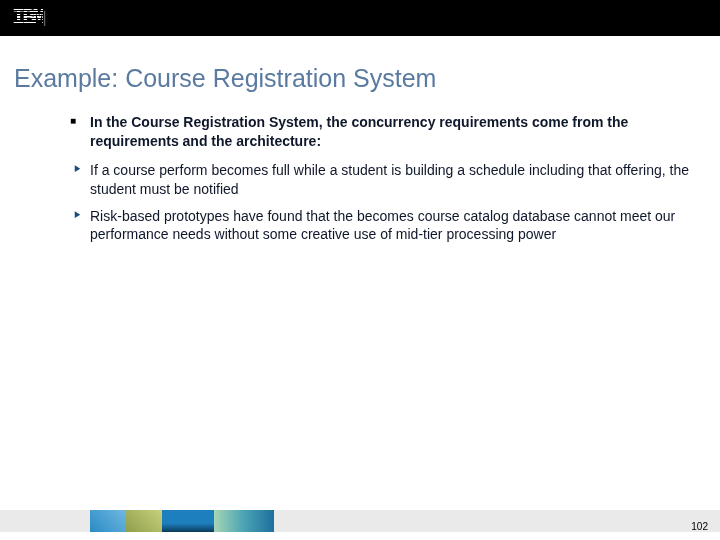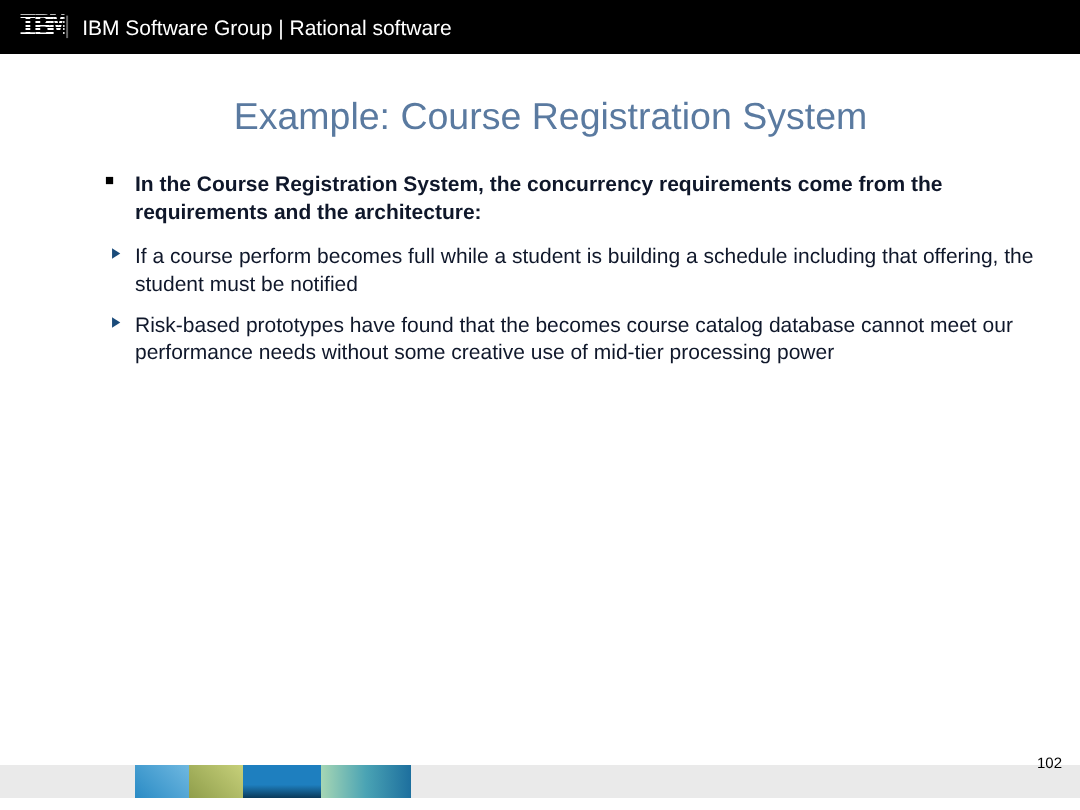--- a/index.html
+++ b/index.html
@@ -2,44 +2,43 @@
 <html><head>
 <meta charset="utf-8">
 <style>
   * { margin:0; padding:0; box-sizing:border-box; }
   body { width:720px; height:540px; font-family:Arial,Helvetica,sans-serif; background:#fff; position:relative; overflow:hidden; }
   .header { background:#000; color:#fff; height:36px; display:flex; align-items:center; padding-left:12px; }
   .ibm-logo { font-family:"Courier New",monospace; font-weight:900; letter-spacing:-3px; font-size:22px; color:#fff; display:inline-block; padding-right:0; }
   .ibm-logo span { background:repeating-linear-gradient(to bottom,#fff 0 1.3px,#000 1.3px 2.6px); -webkit-background-clip:text; background-clip:text; -webkit-text-fill-color:transparent; text-fill-color:transparent; }
   .hdr-sep { color:#666; padding-right:8px; font-size:16px;}
   .hdr-text { font-size:14px; color:#fff; }
-  .title { color:#5a7aa0; font-size:25px; font-weight:400; padding:28px 0 20px 14px;text-align:center; }
+  .title { color:#5a7aa0; font-size:25px; font-weight:400; padding:28px 0 20px 14px; }
   .content { padding:0 30px 0 90px; font-size:14px; color:#0f172a; }
   .lead { position:relative; font-weight:700; line-height:1.35; margin-bottom:10px; }
   .lead::before { content:"■"; position:absolute; left:-20px; top:1px; font-size:10px; color:#000; }
   .sub { position:relative; line-height:1.35; margin-bottom:8px; padding-left:0; }
   .sub::before { content:"▶"; position:absolute; left:-16px; top:1px; font-size:9px; color:#1a4b7a; transform:scaleX(.8); }
   .footer { position:absolute; left:0; right:0; bottom:6px; height:26px; display:flex; align-items:center; }
   .fbar { height:22px; display:flex; align-items:center; }
   .swatch { display:inline-block; height:22px; }
   .s1 { width:90px; background:#eaeaea; }
   .s2 { width:36px; background:linear-gradient(45deg,#2a8bc5,#6fb8e0); }
   .s3 { width:36px; background:linear-gradient(45deg,#8f9e4b,#c7d07a); }
   .s4 { width:52px; background:linear-gradient(180deg,#1e7fbf 60%,#0a3a5a); }
   .s5 { width:60px; background:linear-gradient(90deg,#a6d6b4,#4aa3b4,#1d6f9e); }
   .s6 { flex:1; background:#eaeaea; }
-  .pagenum { position:absolute; right:12px; bottom:25px; font-size:10px; color:#000;margin-left:20px; }
+  .pagenum { position:absolute; right:12px; bottom:8px; font-size:10px; color:#000;margin-left:20px; }
 </style>
 </head>
 <body>
 
 <div class="header">
   <span class="ibm-logo"><span>IBM</span></span>
   <span class="hdr-sep">|</span>
-  <span class="hdr-text">IBM Software Group | Rational software</span>
 </div>
 
 <div class="title">Example: Course Registration System</div>
 
 <div class="content">
   <div class="lead">In the Course Registration System, the concurrency requirements come from the requirements and the architecture:</div>
   <div class="sub">If a course perform becomes full while a student is building a schedule including that offering, the student must be notified</div>
   <div class="sub">Risk-based prototypes have found that the becomes course catalog database cannot meet our performance needs without some creative use of mid-tier processing power</div>
 </div>
 

